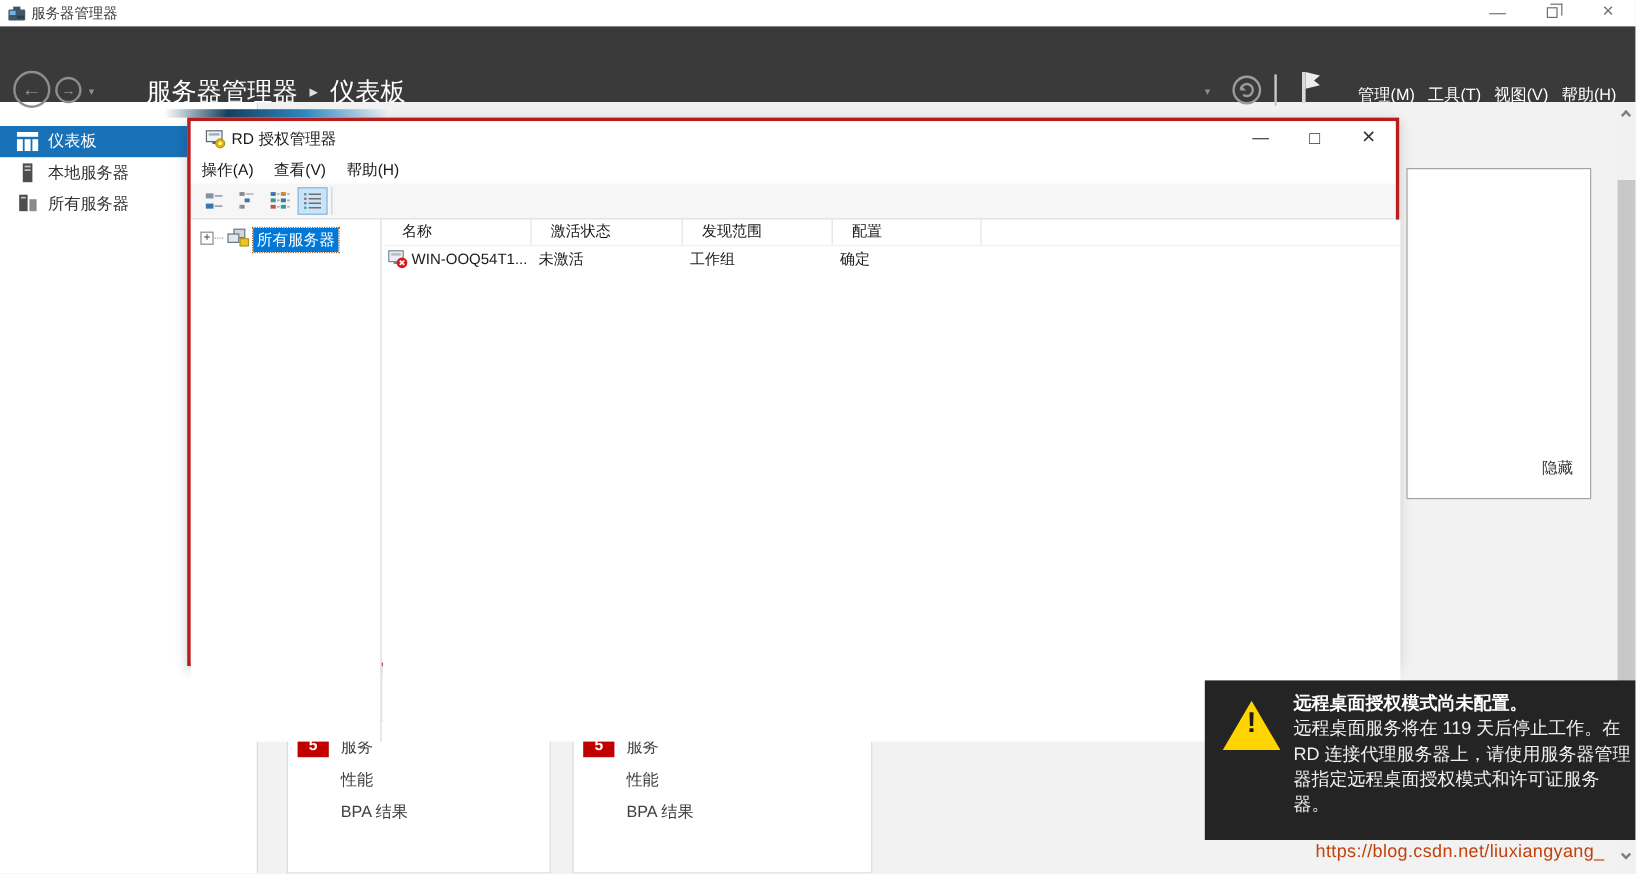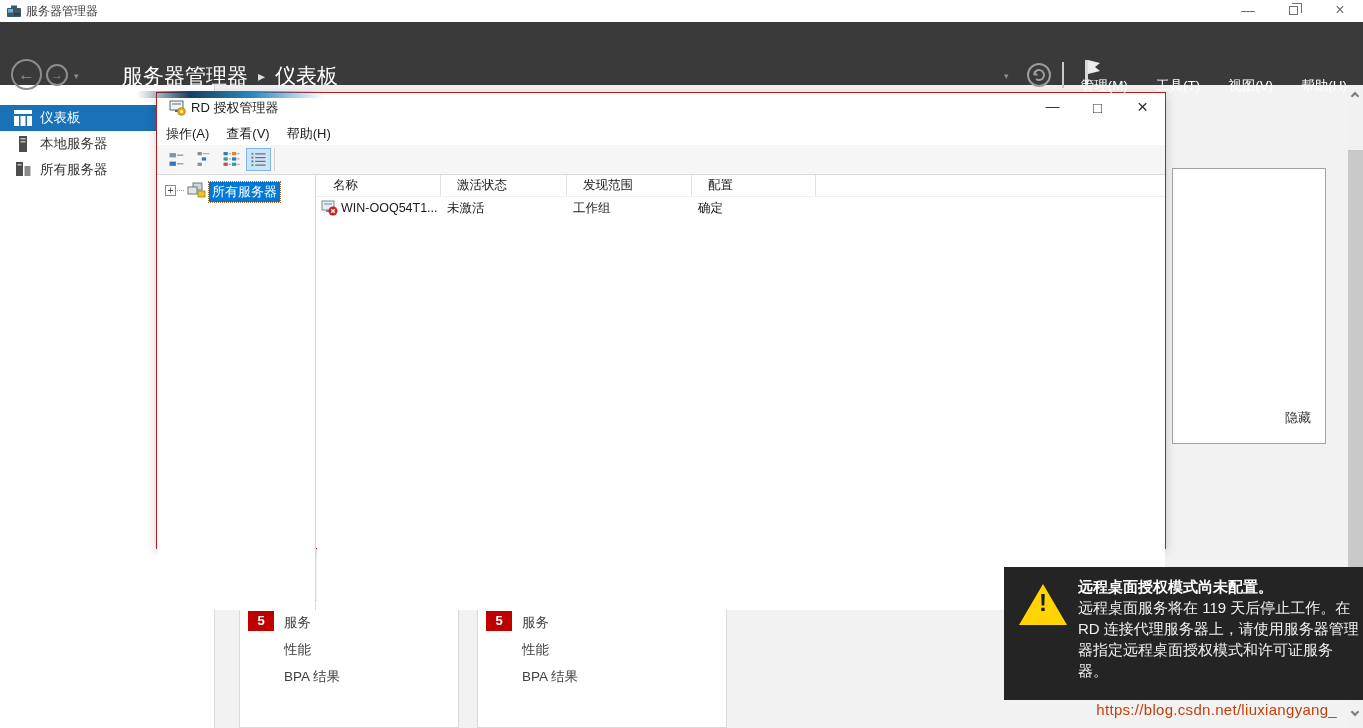--- a/index.html
+++ b/index.html
@@ -25,44 +25,44 @@
   .fwd { left:46px; top:42px; width:22px; height:22px; font-size:12px; line-height:18px; }
   .navcaret { position:absolute; color:#8d8d8d; font-size:9px; }
   .crumb { position:absolute; left:122px; top:40px; font-size:21px; color:#ffffff; white-space:nowrap; }
   .crumb .sep { font-size:14px; color:#e0e0e0; margin:0 10px; vertical-align:2px; }
   .crumb-underline { position:absolute; left:137px; top:69px; width:212px; height:7px;
      background:linear-gradient(90deg, rgba(30,50,70,0) 0%, #15405f 25%, #2c88c0 55%, rgba(70,70,70,0) 88%); }
   .nav-right-caret { left:1004px; top:49px; }
   .refresh-wrap { position:absolute; left:1026px; top:40px; width:26px; height:26px; }
   .nav-sep { position:absolute; left:1062px; top:40px; width:2px; height:26px; background:#c9c9c9; }
   .flag-wrap { position:absolute; left:1082px; top:36px; width:20px; height:30px; }
-  .nav-menus { position:absolute; right:16px; top:55px; display:flex; gap:28px; }
+  .nav-menus { position:absolute; right:16px; top:48px; display:flex; gap:11px; }
   .nav-menus span { color:#ffffff; font-size:13.5px; }
 
   
   .sidebar { left:0; top:85px; width:215px; height:643px; background:#ffffff; border-right:1px solid #d9d9d9; z-index:2; }
   .side-item { position:absolute; left:0; width:215px; height:26px; color:#333; font-size:13.5px; line-height:26px; }
   .side-item.selected { background:#1971b8; color:#fff; }
   .side-item .lbl { position:absolute; left:40px; }
   .side-item .ic { position:absolute; left:14px; top:5px; width:18px; height:16px; }
 
   
-  .hide-panel { left:1172px; top:140px; width:154px; height:276px; background:#ffffff; border:1px solid #a3a3a3; z-index:1;margin-top:28px; }
+  .hide-panel { left:1172px; top:140px; width:154px; height:276px; background:#ffffff; border:1px solid #a3a3a3; z-index:1; }
   .hide-link { position:absolute; right:14px; bottom:16px; font-size:13px; color:#333; }
   .tile { background:#ffffff; border:1px solid #d9d9d9; z-index:1; }
   .tile1 { left:239px; top:600px; width:220px; height:128px; }
   .tile2 { left:477px; top:600px; width:250px; height:128px; }
   .tile-row { position:absolute; left:8px; height:22px; font-size:13.5px; color:#404040; line-height:20px; }
   .tile-row .row-label { position:absolute; left:36px; top:2px; white-space:nowrap; }
   .count-badge { position:absolute; left:0; top:0; width:26px; height:20px; background:#c00000; color:#fff;
      font-size:13px; font-weight:bold; text-align:center; line-height:20px; }
   .trow1 { top:10px; } .trow2 { top:37px; } .trow3 { top:64px; }
 
   
-  .rdwin { left:156px; top:92px; width:1010px; height:457px; background:#ffffff; border:1px solid #b91c1c;
+  .rdwin { left:156px; top:98px; width:1010px; height:457px; background:#ffffff; border:3px solid #b91c1c;
      box-shadow:0 3px 10px rgba(0,0,0,0.18); z-index:5; }
   .rd-titlebar { position:absolute; left:0; top:0; width:100%; height:30px; background:#fff; }
   .rd-title { position:absolute; left:34px; top:0; line-height:30px; font-size:13px; color:#1a1a1a; }
   .rd-title-icon { position:absolute; left:12px; top:7px; width:17px; height:16px; }
   .rd-btn { position:absolute; top:0; width:45px; height:30px; text-align:center; color:#333; }
   .rd-min { right:90px; font-size:14px; line-height:26px; }
   .rd-max { right:45px; font-size:15px; line-height:29px; }
   .rd-close { right:0; font-size:19px; line-height:27px; }
   .rd-menubar { position:absolute; left:0; top:30px; width:100%; height:22px; display:flex; gap:17px; padding-left:9px;
      font-size:13px; color:#1a1a1a; align-items:center; background:#fff; }

